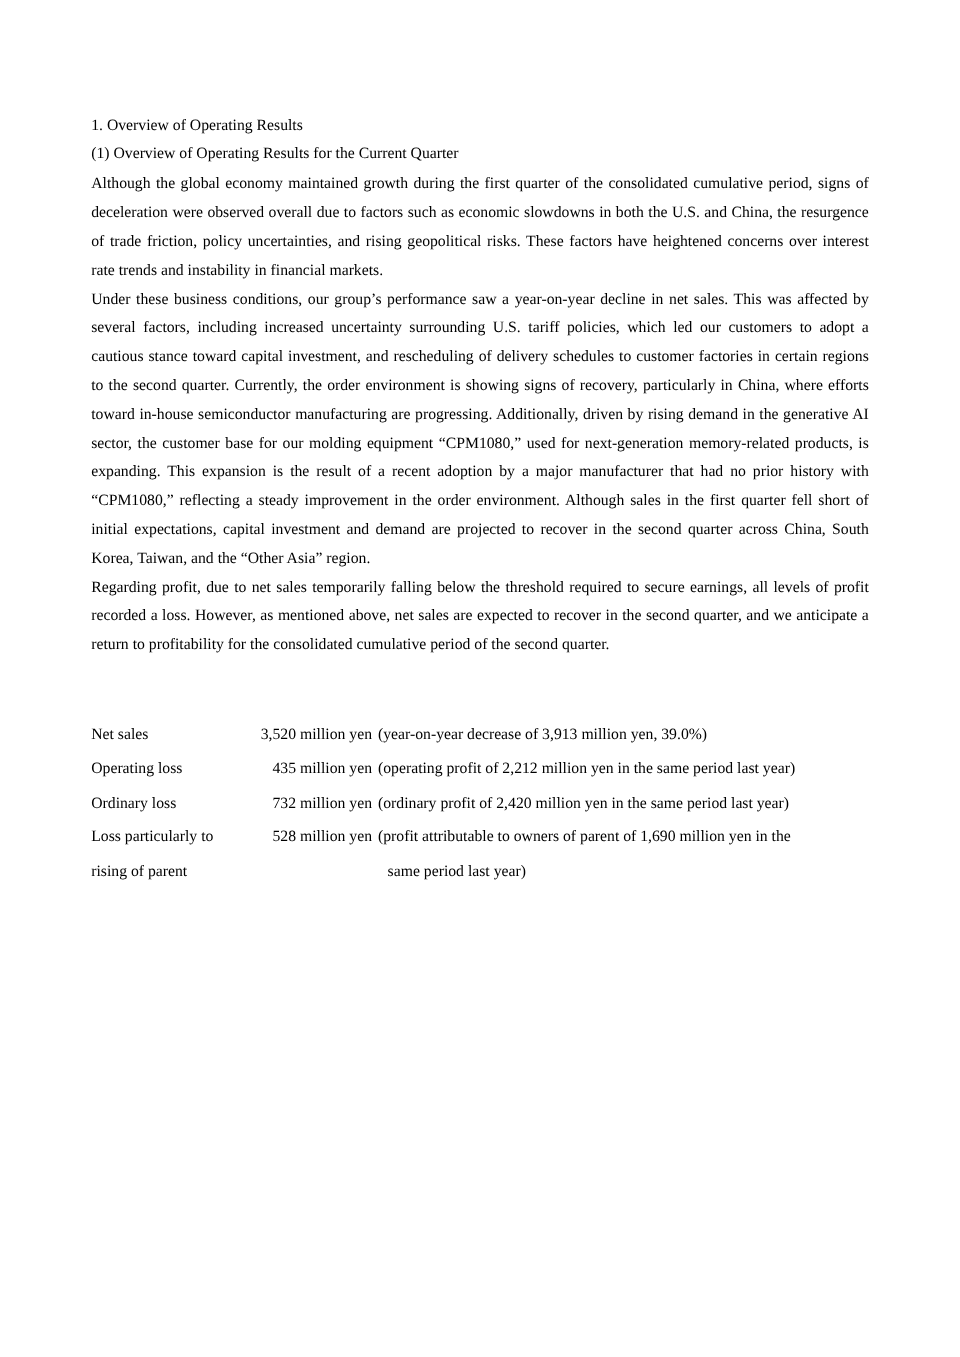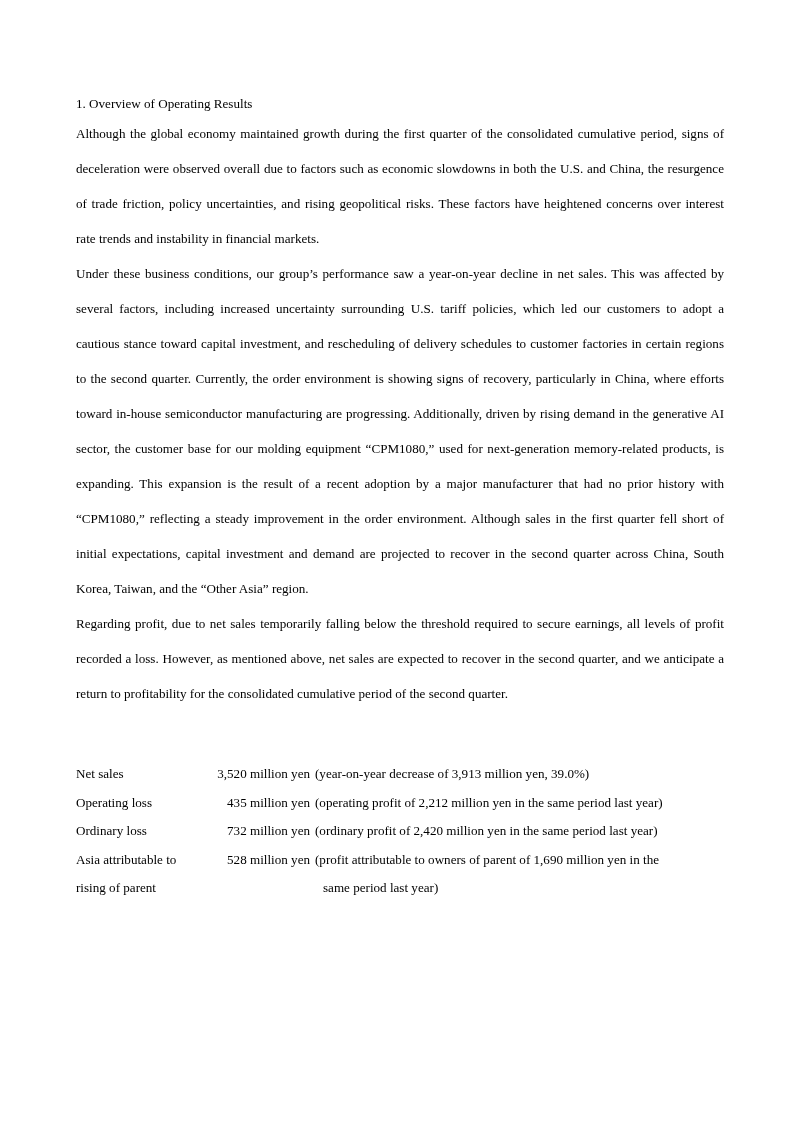--- a/index.html
+++ b/index.html
@@ -29,21 +29,21 @@
   }
   .line {
     font-size: 13.1px;
     line-height: 24.4px;
     text-align: left;
     margin: 0;
     letter-spacing: 0;
   }
   .para {
     font-size: 13.1px;
-    line-height: 35px;
+    line-height: 24px;
     text-align: justify;
     text-justify: inter-word;
     margin: 0;
     hyphens: none;
   }
   .para.last-line-left {
     text-align-last: left;
   }
   .spacer {
     height: 24.4px;
@@ -95,20 +95,21 @@
 </style>
 </head>
 <body>
 
 <div class="page">
 
   <div class="content">
 
     <div class="line">1. Overview of Operating Results</div>
 
+    <div class="line">(1) Overview of Operating Results for the Current Quarter</div>
 
     <p class="para last-line-left">Although the global economy maintained growth during the first quarter of the consolidated cumulative period, signs of deceleration were observed overall due to factors such as economic slowdowns in both the U.S. and China, the resurgence of trade friction, policy uncertainties, and rising geopolitical risks. These factors have heightened concerns over interest rate trends and instability in financial markets.</p>
 
 
     <p class="para last-line-left">Under these business conditions, our group’s performance saw a year-on-year decline in net sales. This was affected by several factors, including increased uncertainty surrounding U.S. tariff policies, which led our customers to adopt a cautious stance toward capital investment, and rescheduling of delivery schedules to customer factories in certain regions to the second quarter. Currently, the order environment is showing signs of recovery, particularly in China, where efforts toward in-house semiconductor manufacturing are progressing. Additionally, driven by rising demand in the generative AI sector, the customer base for our molding equipment “CPM1080,” used for next-generation memory-related products, is expanding. This expansion is the result of a recent adoption by a major manufacturer that had no prior history with “CPM1080,” reflecting a steady improvement in the order environment. Although sales in the first quarter fell short of initial expectations, capital investment and demand are projected to recover in the second quarter across China, South Korea, Taiwan, and the “Other Asia” region.</p>
 
     <p class="para last-line-left">Regarding profit, due to net sales temporarily falling below the threshold required to secure earnings, all levels of profit recorded a loss. However, as mentioned above, net sales are expected to recover in the second quarter, and we anticipate a return to profitability for the consolidated cumulative period of the second quarter.</p>
 
     <div class="spacer"></div>
 
@@ -131,21 +132,21 @@
         </tr>
 
         <tr>
           <td class="col-label">Ordinary loss</td>
           <td class="col-amount">732 million yen</td>
           <td class="col-note">(ordinary profit of 2,420 million yen in the same period last year)</td>
         </tr>
 
         <tr>
           <td class="col-label">
-            <span>Asia attributable to</span><br>
+            <span>Loss particularly to</span><br>
             <span>rising of parent</span>
           </td>
           <td class="col-amount">528 million yen</td>
           <td class="col-note">
             <span>(profit attributable to owners of parent of 1,690 million yen in the</span>
             <span class="note-indent">same period last year)</span>
           </td>
         </tr>
 
       </tbody>

